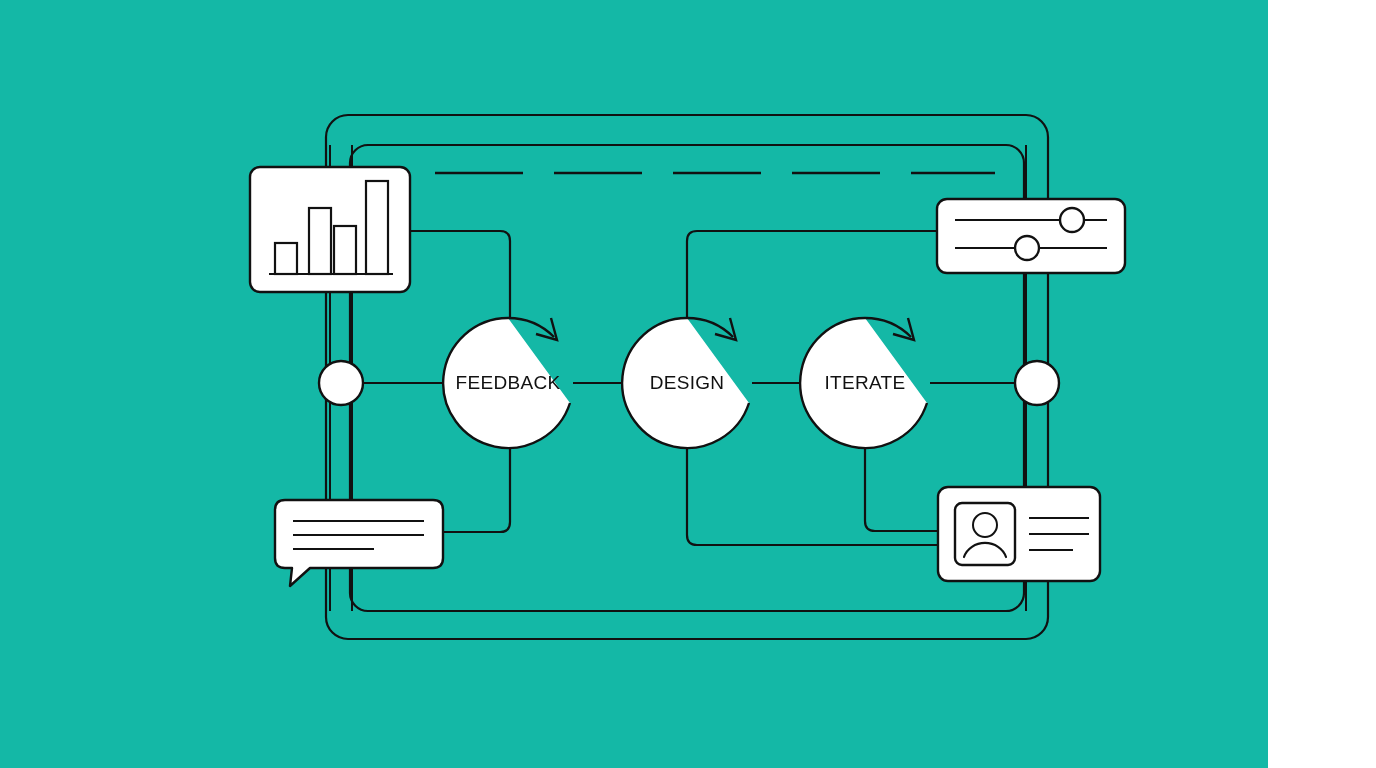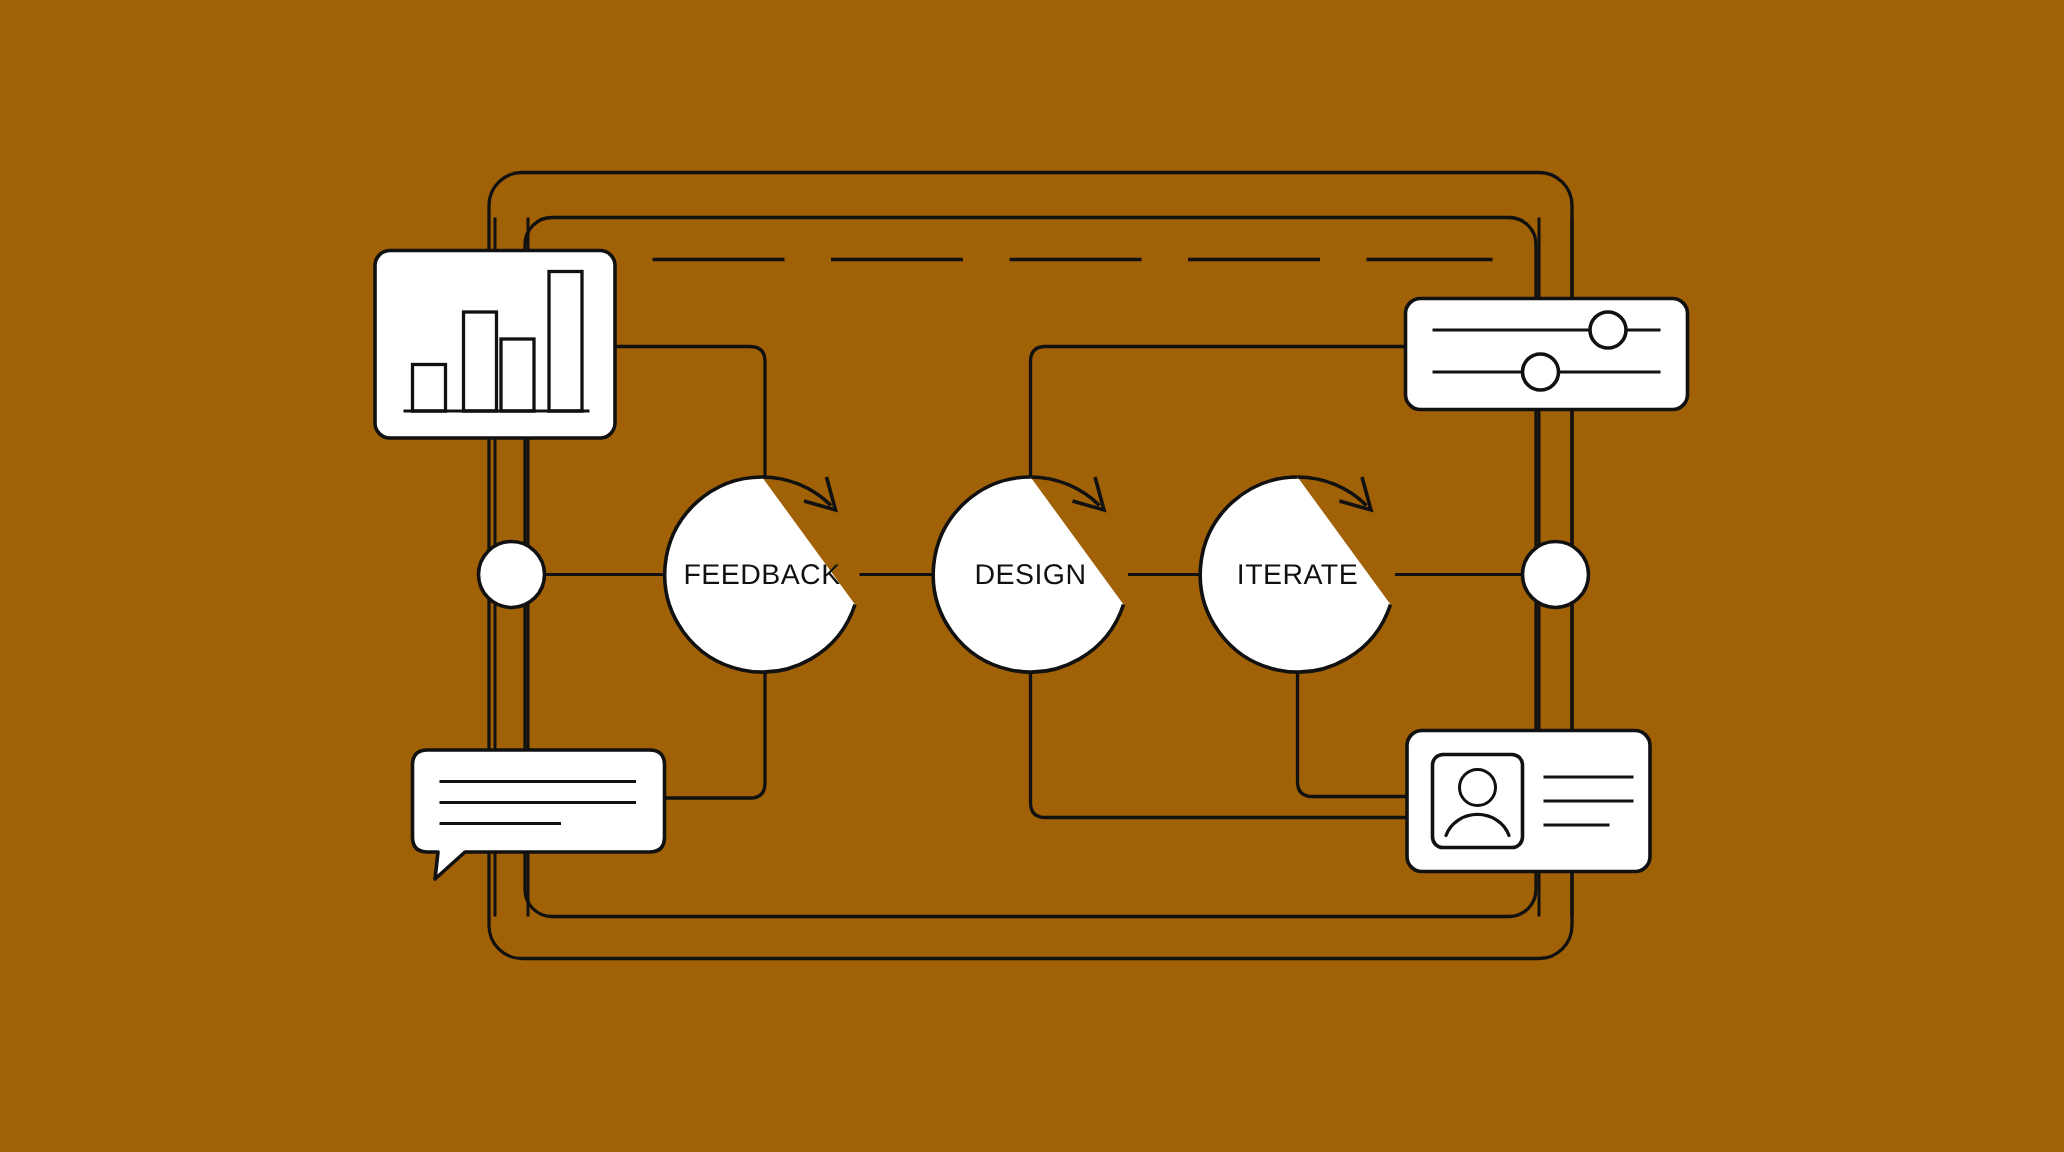--- a/index.html
+++ b/index.html
@@ -9,23 +9,23 @@
     background: #ffffff;
   }
   body {
     width: 1376px;
     height: 768px;
     overflow: hidden;
     font-family: "Liberation Sans", sans-serif;
   }
   #diagram-root {
     position: relative;
-    width: 1376px;
+    width: 1268px;
     height: 768px;
-    background: #a16207;
+    background: #14b8a6;
   }
   svg#diagram-svg {
     display: block;
     width: 1376px;
     height: 768px;
   }
   .stroke-line {
     fill: none;
     stroke: #111111;
     stroke-width: 2.2;

